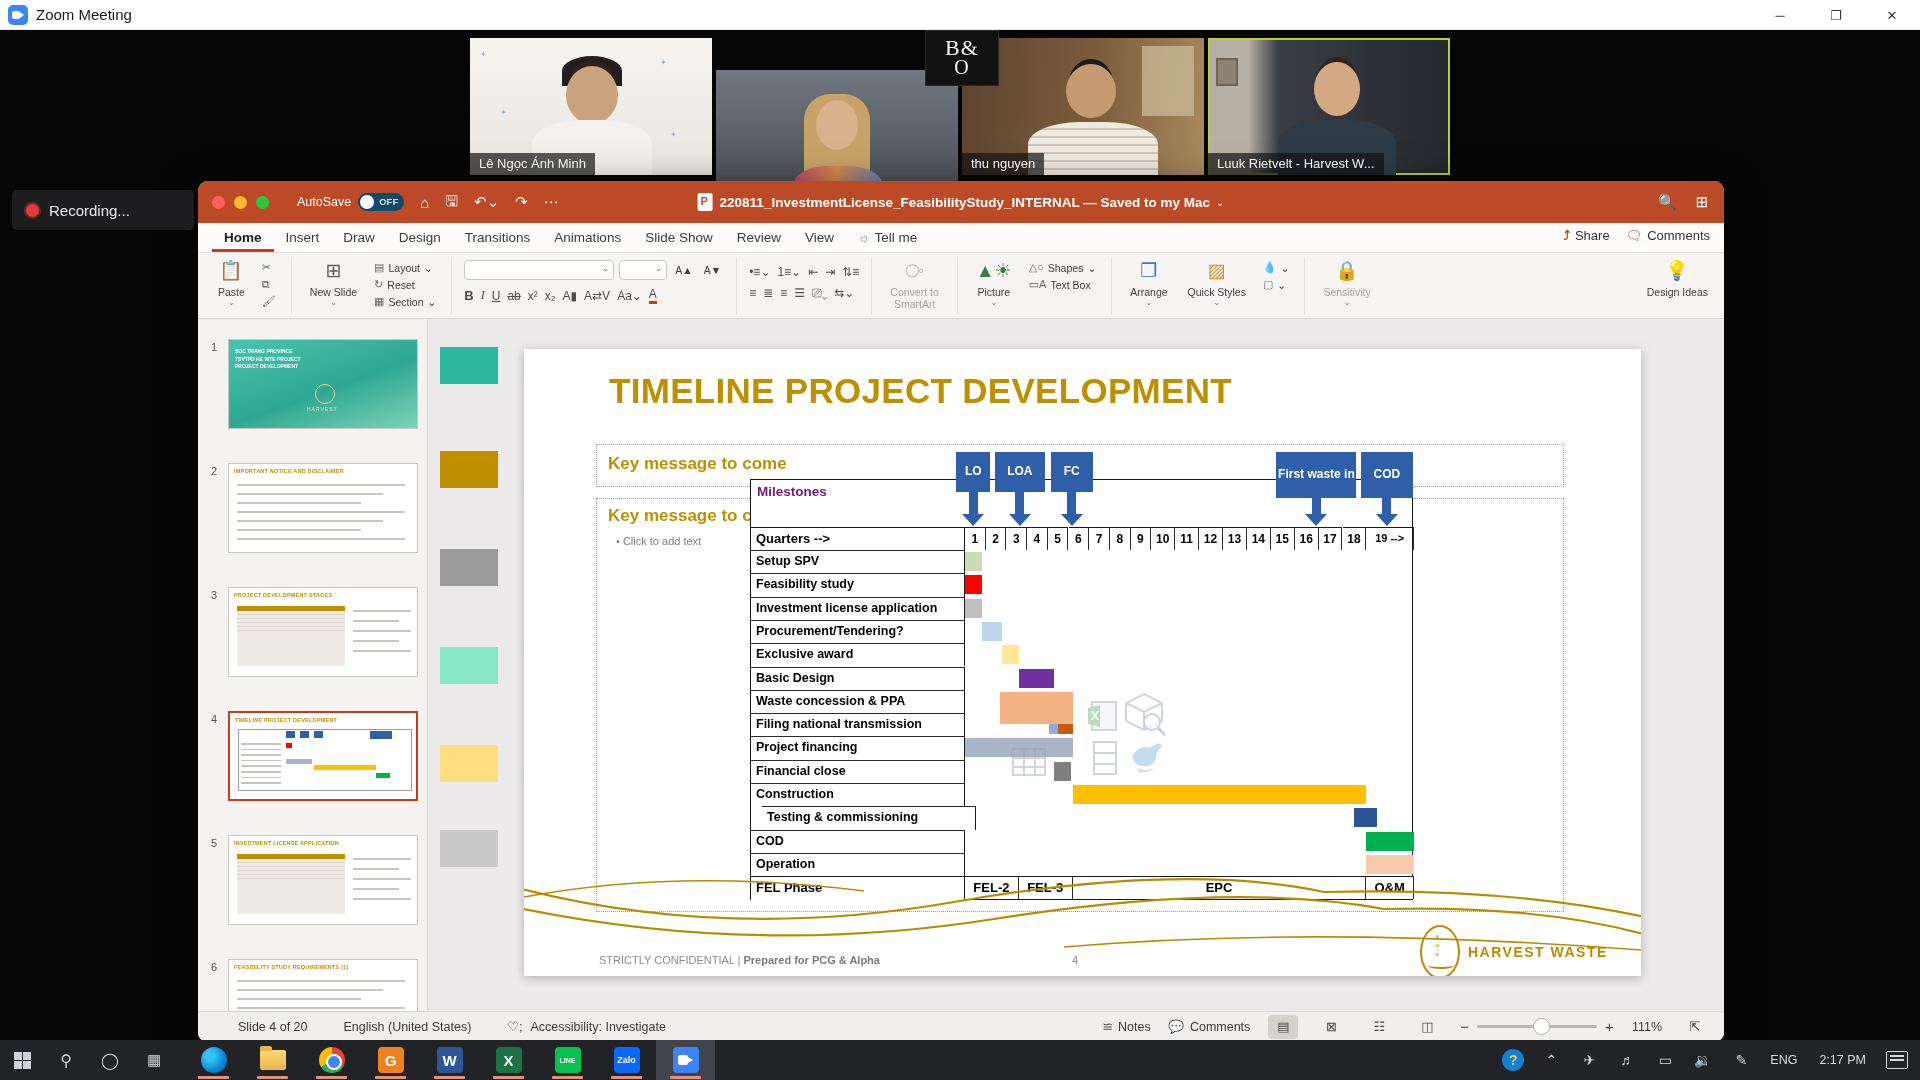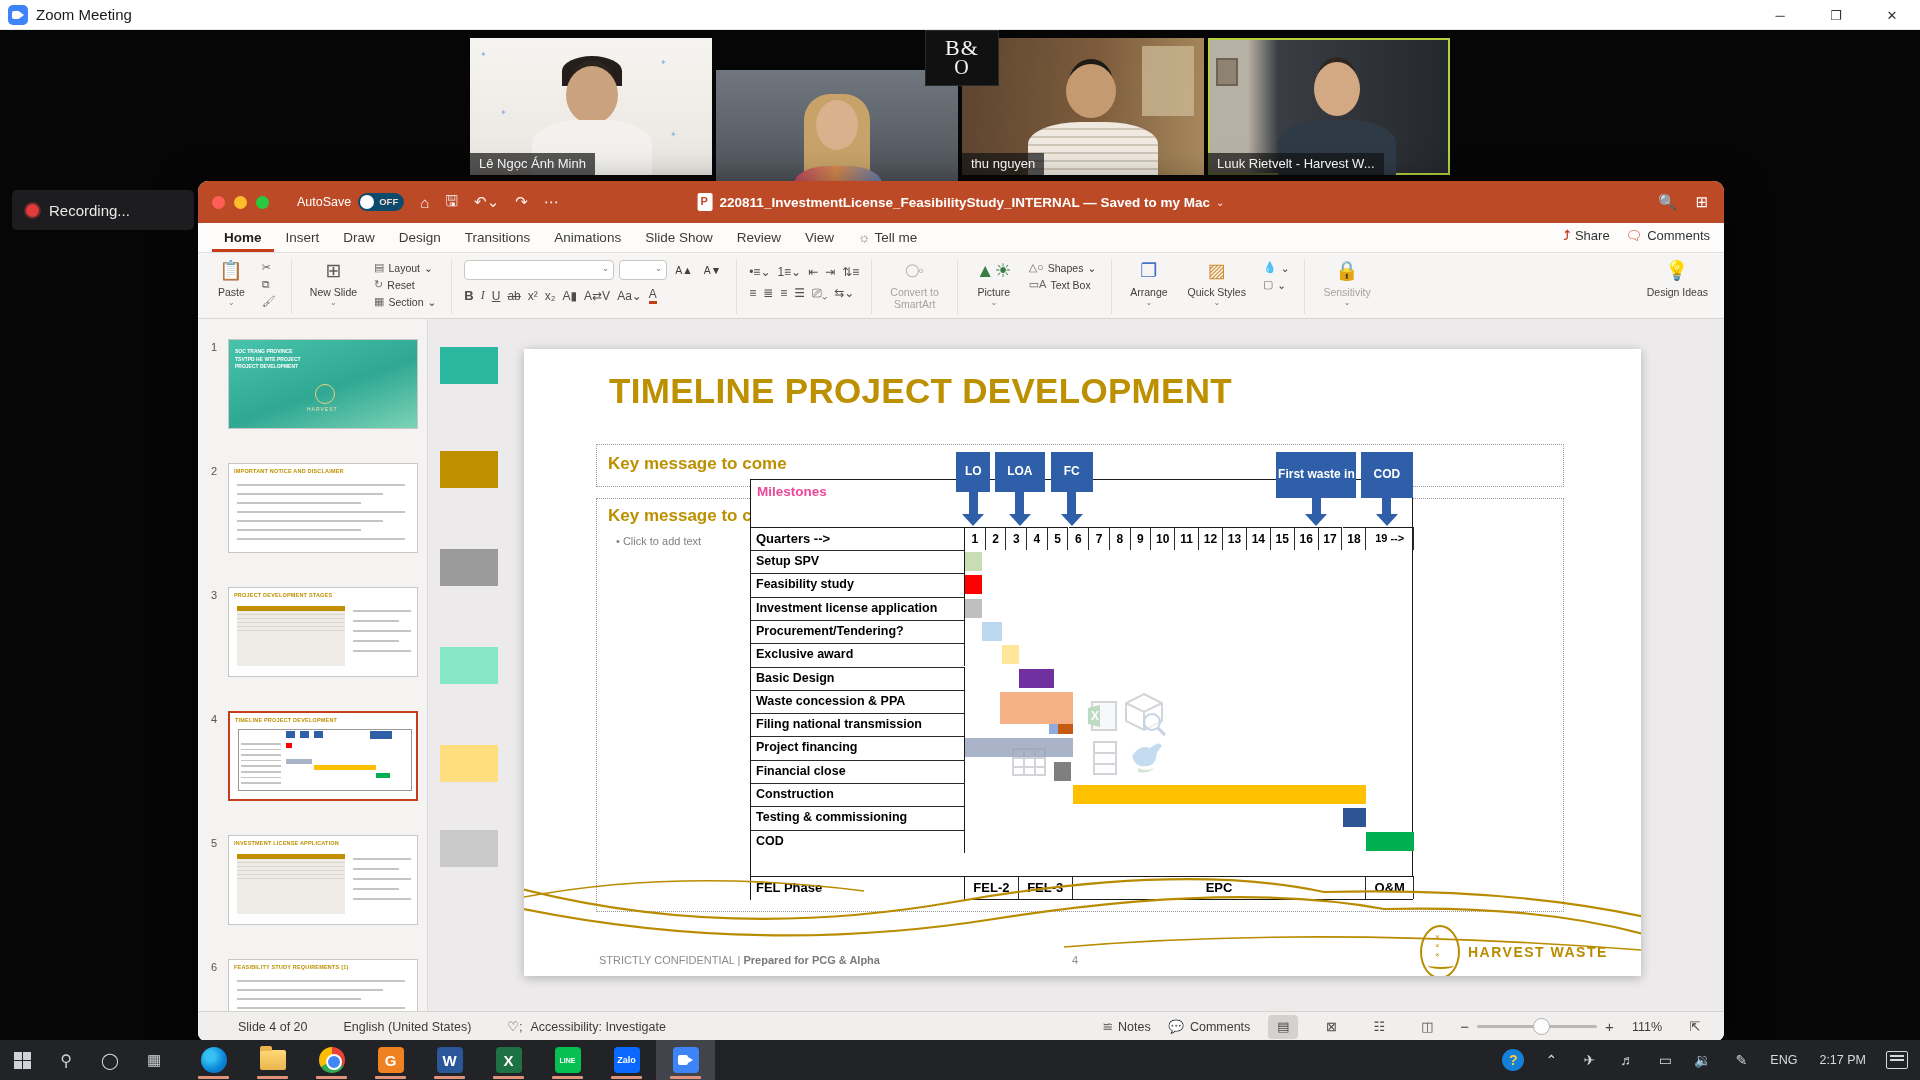--- a/index.html
+++ b/index.html
@@ -140,21 +140,21 @@
   .dotted { position:absolute; border:1px dotted #9a9a9a; }
   #ph1 { left:72px; top:95px; width:968px; height:43px; }
   #ph2 { left:72px; top:149px; width:968px; height:414px; }
   .keymsg { position:absolute; font-size:17px; font-weight:bold; color:#bd9000; }
   #key1 { left:84px; top:105px; } #key2 { left:84px; top:157px; }
   #ph-hint { position:absolute; left:92px; top:186px; font-size:11px; color:#7f7f7f; }
   
   #gantt { position:absolute; left:226px; top:99px; width:663px; height:452px; }
   #gantt-table { position:absolute; left:0; top:31px; width:663px; height:421px; background:#fff;
     border:1.5px solid #1a1a1a; }
-  #milestones-label { position:absolute; left:6px; top:4px; font-size:13.5px; font-weight:bold; color:#ec4899;}
+  #milestones-label { position:absolute; left:6px; top:4px; font-size:13.5px; font-weight:bold; color:#701a75;}
   .g-row { position:absolute; left:0; width:660px; }
   .g-label { position:absolute; left:0; top:0; height:100%; width:214px; border-right:1.5px solid #1a1a1a;
     border-top:1px solid #2b2b2b; font-size:12.5px; font-weight:bold; color:#000; padding:3px 0 0 5px;
     white-space:nowrap; background:#fff;}
   .g-grid { position:absolute; left:214px; top:0; height:100%; right:0; }
   .g-bar { position:absolute; top:2px; height:19px; }
   #q-row { position:absolute; left:0; top:47px; width:660px; height:23px; }
   #q-row .g-label { border-top:1.5px solid #1a1a1a; font-size:13px;}
   .q-cell { position:absolute; top:0; height:23px; border-right:1px solid #2b2b2b; border-top:1.5px solid #1a1a1a;
     font-size:12px; font-weight:bold; text-align:center; padding-top:4px; color:#000;}
@@ -680,30 +680,36 @@
                   <div class="g-grid">
                     <div class="g-bar" style="left: 89.01px; width: 16.56px; background: rgb(127, 127, 127);"></div>
                   </div>
                 </div>
                 <div class="g-row" style="top: 303px; height: 23.3px; width: 660px;">
                   <div class="g-label">Construction</div>
                   <div class="g-grid">
                     <div class="g-bar" style="left: 107.64px; width: 293.76px; background: rgb(255, 192, 0);"></div>
                   </div>
                 </div>
-                <div class="g-row" style="top: 326.3px; height: 23.3px; width: 660px;">
+                <div class="g-row" style="top: 326.3px; height: 23.3px; width: 660px; margin-left: 11px;">
                   <div class="g-label">Testing &amp; commissioning</div>
                   <div class="g-grid">
                     <div class="g-bar" style="left: 377.5px; width: 23.9px; background: rgb(47, 84, 150);"></div>
                   </div>
                 </div>
                 <div class="g-row" style="top: 349.6px; height: 23.3px; width: 660px;">
                   <div class="g-label">COD</div>
                   <div class="g-grid">
                     <div class="g-bar" style="left: 401.4px; width: 47.6px; background: rgb(0, 176, 80);"></div>
+                  </div>
+                </div>
+                <div class="g-row" style="top: 372.9px; height: 23.3px; width: 660px;">
+                  <div class="g-label">Operation</div>
+                  <div class="g-grid">
+                    <div class="g-bar" style="left: 401.4px; width: 47.6px; background: rgb(248, 203, 173);"></div>
                   </div>
                 </div>
                 <div id="fel-row">
                   <div class="g-label" style="border-top: 1.5px solid rgb(26, 26, 26); font-size: 13px;">FEL Phase</div>
                   <div class="fel-cell" style="left: 214px; width: 53.82px;">FEL-2</div>
                   <div class="fel-cell" style="left: 267.82px; width: 53.82px;">FEL-3</div>
                   <div class="fel-cell" style="left: 321.64px; width: 293.76px;">EPC</div>
                   <div class="fel-cell" style="left: 615.4px; width: 47.6px;">O&amp;M</div>
                 </div>
               </div>

